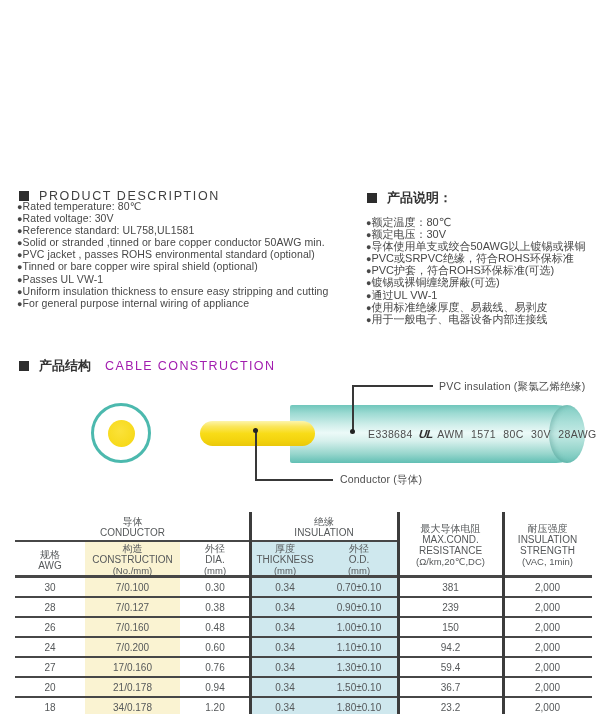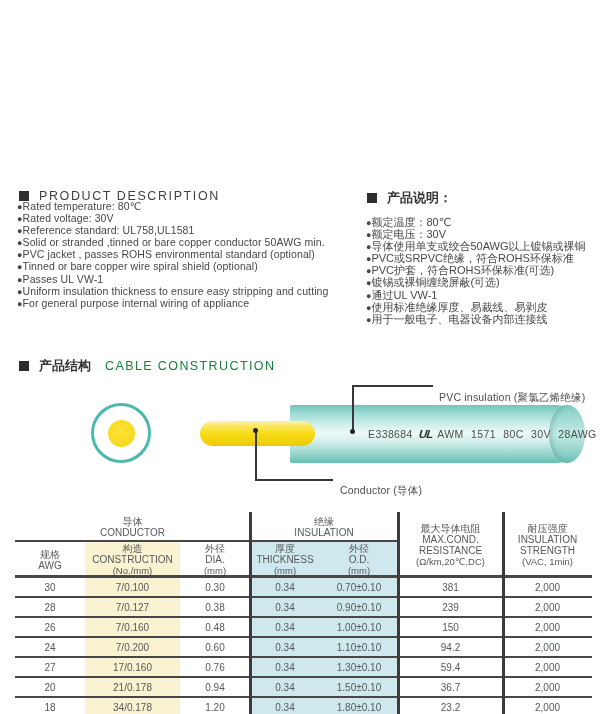--- a/index.html
+++ b/index.html
@@ -9,21 +9,21 @@
     overflow:hidden; margin:0 auto;
     font-family:"Liberation Sans","DejaVu Sans",sans-serif;
     color:#4a4a4a;
   }
 
   
   .sec-head { position:absolute; display:flex; align-items:center; }
   .sq { width:10px; height:10px; background:#2d2d2d; flex:0 0 auto; }
   .sec-title-en { font-size:12.5px; letter-spacing:1.6px; color:#3f3f3f; margin-left:10px; white-space:nowrap; }
   .sec-title-zh { font-size:13px; font-weight:bold; color:#323232; margin-left:10px; white-space:nowrap;text-align:right; }
-  .sec-title-en2 { font-size:12.5px; letter-spacing:1.4px; color:#15803d; margin-left:14px; white-space:nowrap; }
+  .sec-title-en2 { font-size:12.5px; letter-spacing:1.4px; color:#a21caf; margin-left:14px; white-space:nowrap; }
 
   
   .blist { position:absolute; list-style:none; }
   .blist li { white-space:nowrap; font-size:10.5px; line-height:11.6px; color:#474747; letter-spacing:0.1px; }
   .blist .blt { font-size:9px; vertical-align:0.5px; }
   .blist-zh li { font-size:11px; letter-spacing:0; }
 
   
   .xsec { position:absolute; left:91px; top:403px; width:60px; height:60px;
           border:3px solid #4cb9ae; border-radius:50%; background:#fff; }
@@ -40,21 +40,21 @@
          background:linear-gradient(180deg,#fdf5ac 0%,#fbe65c 22%,#f8dc18 50%,#f3d30e 78%,#eac80a 100%); }
 
   .cyl-print { position:absolute; left:368px; top:427px; height:14px; display:flex; align-items:center;
                font-size:10.5px; color:#4d4d4d; letter-spacing:0.4px; white-space:nowrap; }
   .cyl-print .tok { word-spacing:4px; }
   .ul-mark { font-weight:bold; font-style:italic; font-size:11.5px; color:#2e2e2e;
              margin:0 5px 0 6px; letter-spacing:-1px; transform:skewX(-6deg); display:inline-block; }
 
   .lead { position:absolute; background:#383838; }
   .dot  { position:absolute; width:5px; height:5px; border-radius:50%; background:#222; }
-  .dlabel { position:absolute; font-size:10.5px; color:#4d4d4d; white-space:nowrap; letter-spacing:0.2px;margin-top:11px; }
+  .dlabel { position:absolute; font-size:10.5px; color:#4d4d4d; white-space:nowrap; letter-spacing:0.2px; }
 
   
   .tbl { position:absolute; left:15px; top:512px; width:577px; height:205px;
          display:grid;
          grid-template-columns:70px 95px 70px 70px 78px 105px 89px;
          grid-template-rows:30px 35px repeat(7,20px); }
   .tbl > .cell { display:flex; flex-direction:column; align-items:center; justify-content:center;
                  font-size:10px; color:#55585a; text-align:center; line-height:11px; }
   .g-cond { grid-column:1/4; grid-row:1; }
   .g-ins  { grid-column:4/6; grid-row:1; }

